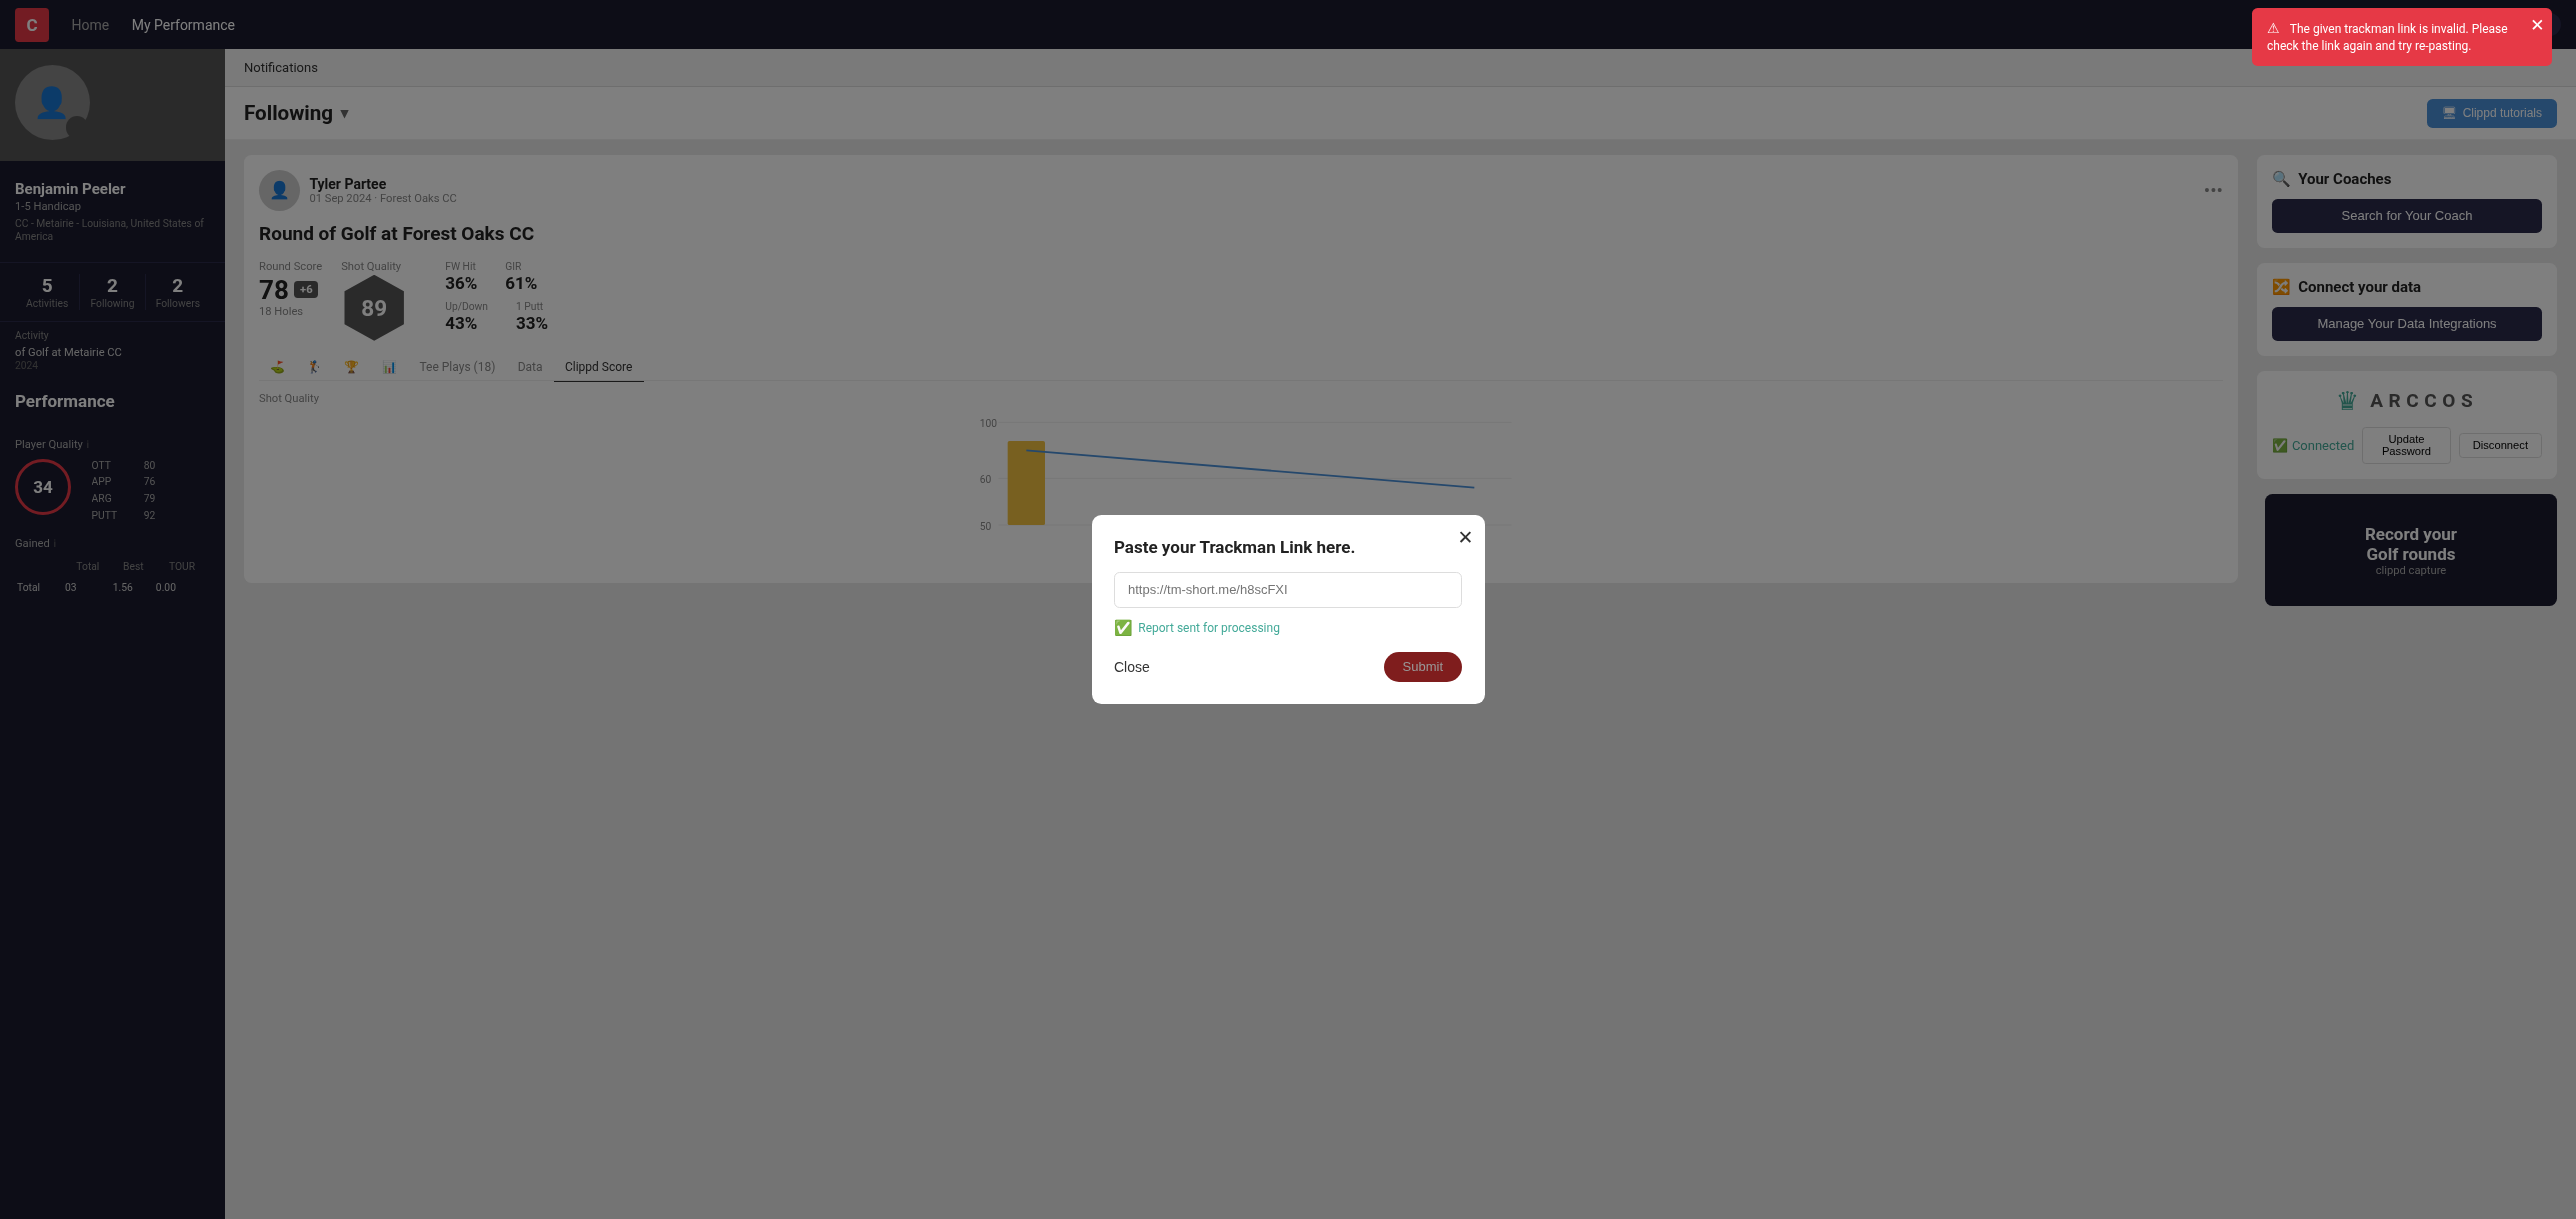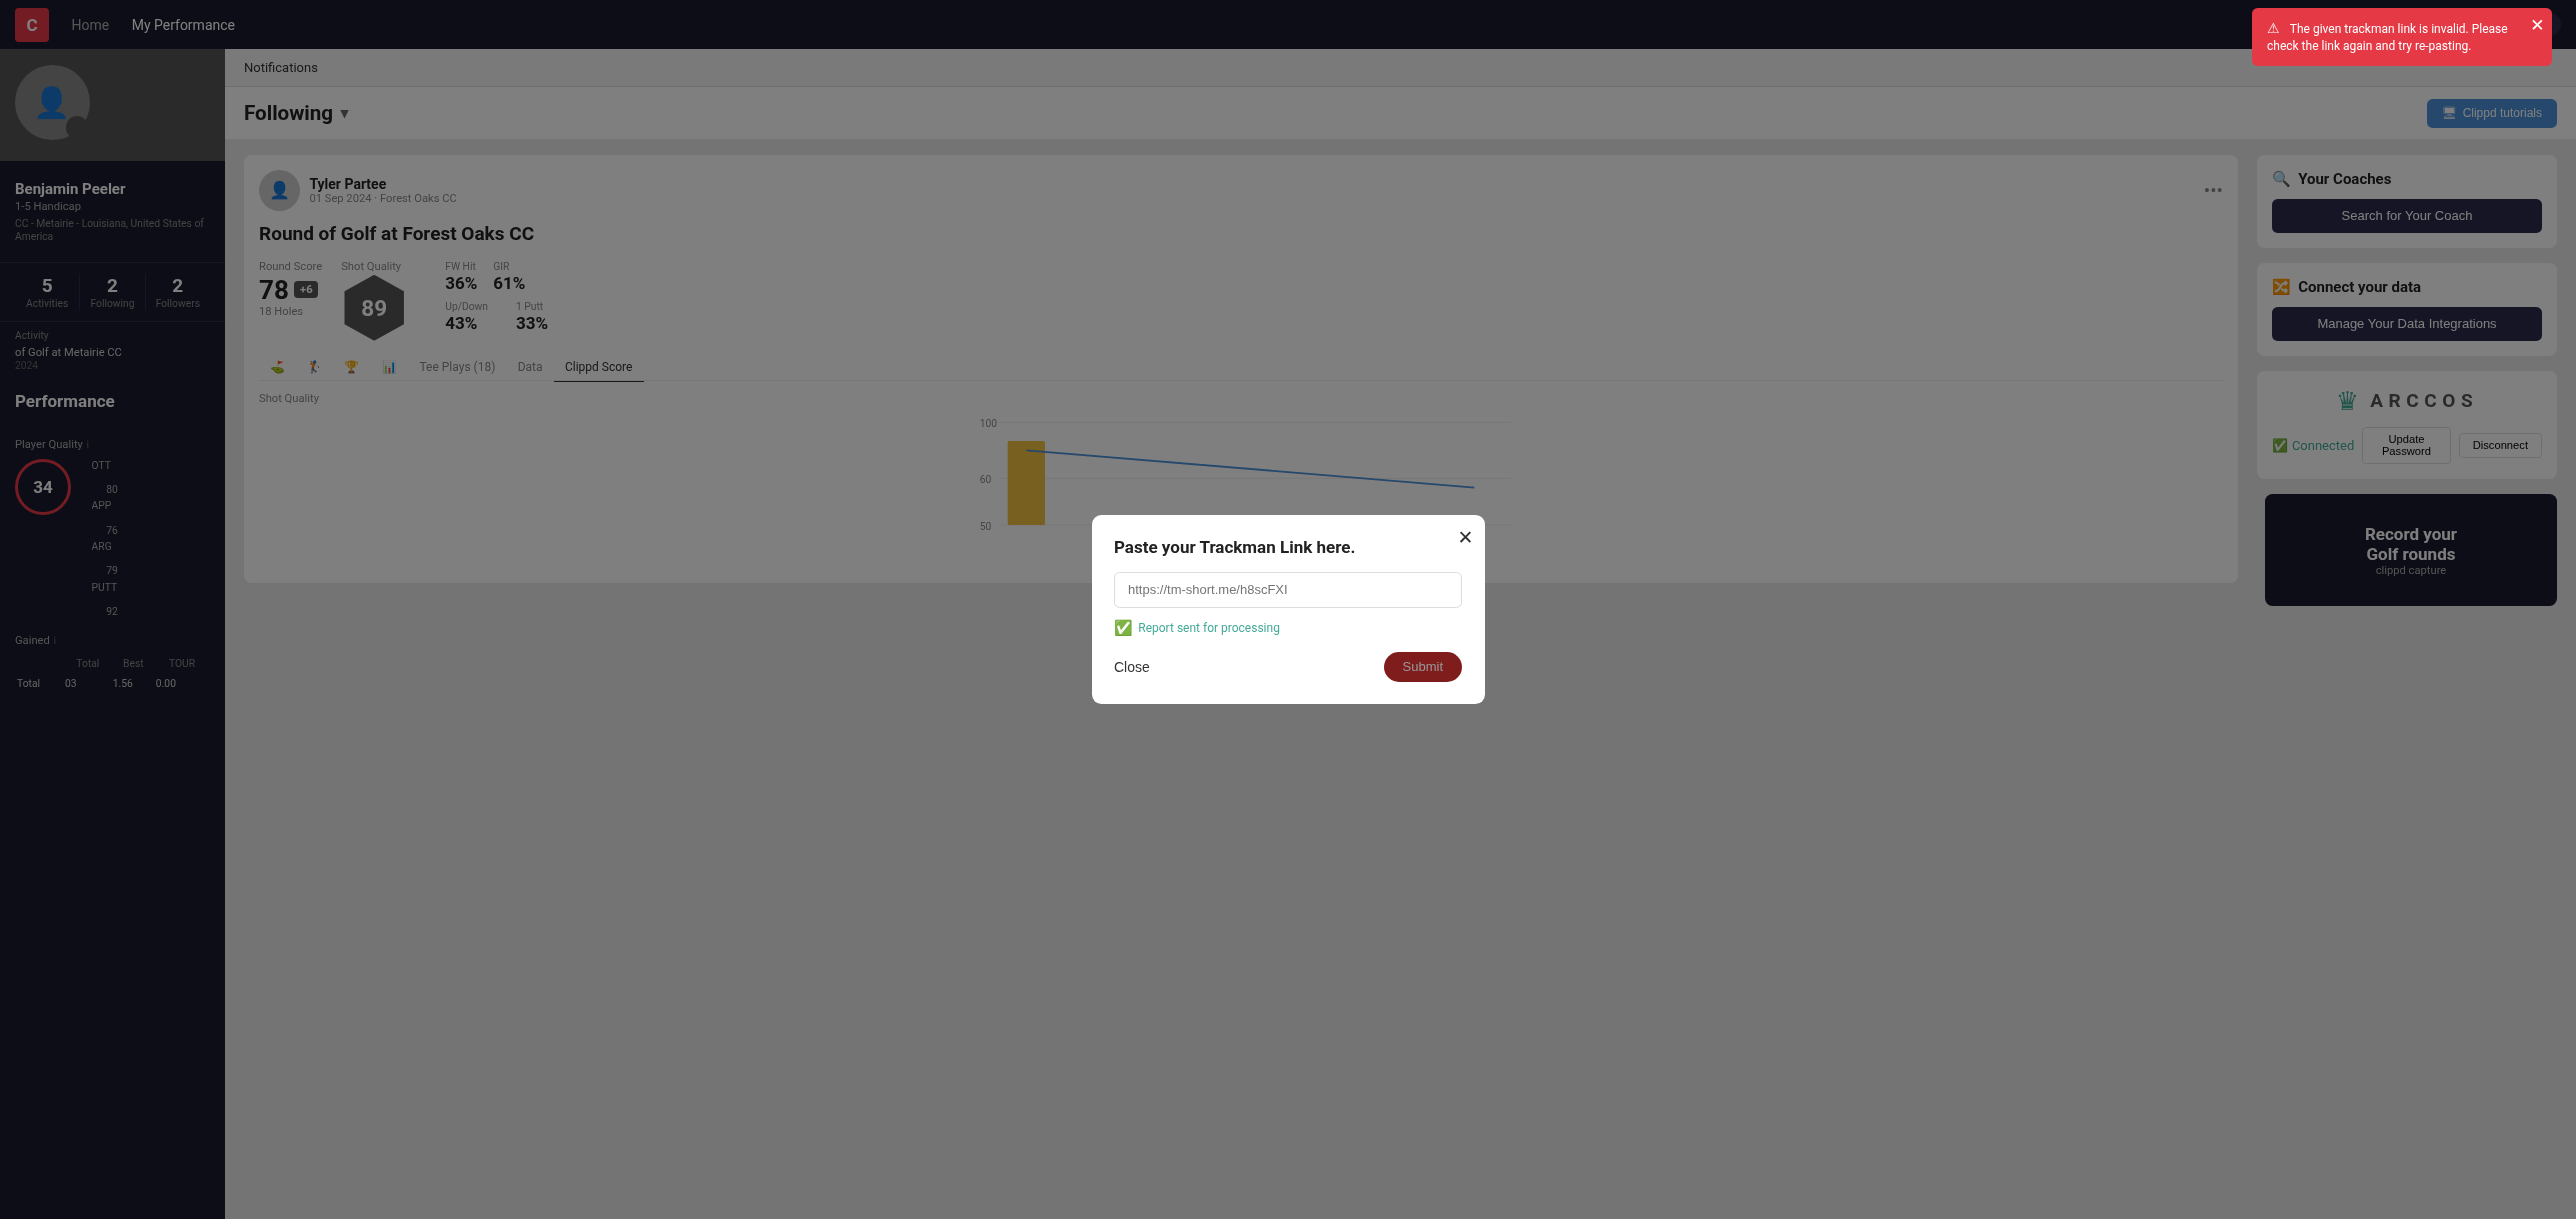--- a/index.html
+++ b/index.html
@@ -137,21 +137,21 @@
     .sidebar-quality-title { font-size: 11.2px; color: #aaa; margin-bottom: 7.5px; display: flex; align-items: center; gap: 3.7px; }
     .quality-circle {
       width: 56px; height: 56px;
       border-radius: 50%;
       border: 3.7px solid #e63946;
       display: flex; align-items: center; justify-content: center;
       font-size: 17px; font-weight: 700; color: white;
       float: left; margin-right: 11.2px; margin-bottom: 7.5px;
     }
     .quality-bars { overflow: hidden; }
-    .quality-bar-row { display: flex; align-items: center; gap: 5.6px; margin-bottom: 3.7px; font-size: 10.3px; color: #aaa; flex-direction: column; }
+    .quality-bar-row { display: flex; align-items: center; gap: 5.6px; margin-bottom: 3.7px; font-size: 10.3px; color: #aaa; }
     .quality-bar-label { width: 30px; }
     .quality-bar-track { flex: 1; height: 5.6px; background: #2a2a4a; border-radius: 2.8px; position: relative; overflow: hidden; }
     .quality-bar-fill { height: 100%; border-radius: 2.8px; }
     .quality-bar-val { width: 22.5px; text-align: right; }
 
     .sidebar-gained-section { padding: 0 15px 11.2px; }
     .sidebar-gained-title { font-size: 11.2px; color: #aaa; margin-bottom: 7.5px; display: flex; align-items: center; gap: 3.7px; }
     .gained-table { width: 100%; font-size: 10.3px; color: #ccc; }
     .gained-table th { color: #888; font-weight: 400; padding-bottom: 3.7px; }
     .gained-table td { padding: 1.9px 0; }
@@ -584,21 +584,21 @@
             </div>
 
             <div class="feed-stat-block">
               <div class="feed-stat-label">Shot Quality</div>
               <div class="shot-quality-hex">
                 <span>89</span>
               </div>
             </div>
 
             <div style="margin-left: 19px;">
-              <div style="display:flex; gap: 16px; margin-bottom: 7.5px;">
+              <div style="display:flex; gap: 28px; margin-bottom: 7.5px;">
                 <div class="feed-sec-stat">
                   <div class="feed-sec-stat-label">FW Hit</div>
                   <div class="feed-sec-stat-value">36%</div>
                 </div>
                 <div class="feed-sec-stat">
                   <div class="feed-sec-stat-label">GIR</div>
                   <div class="feed-sec-stat-value">61%</div>
                 </div>
               </div>
               <div style="display:flex; gap: 28px;">

